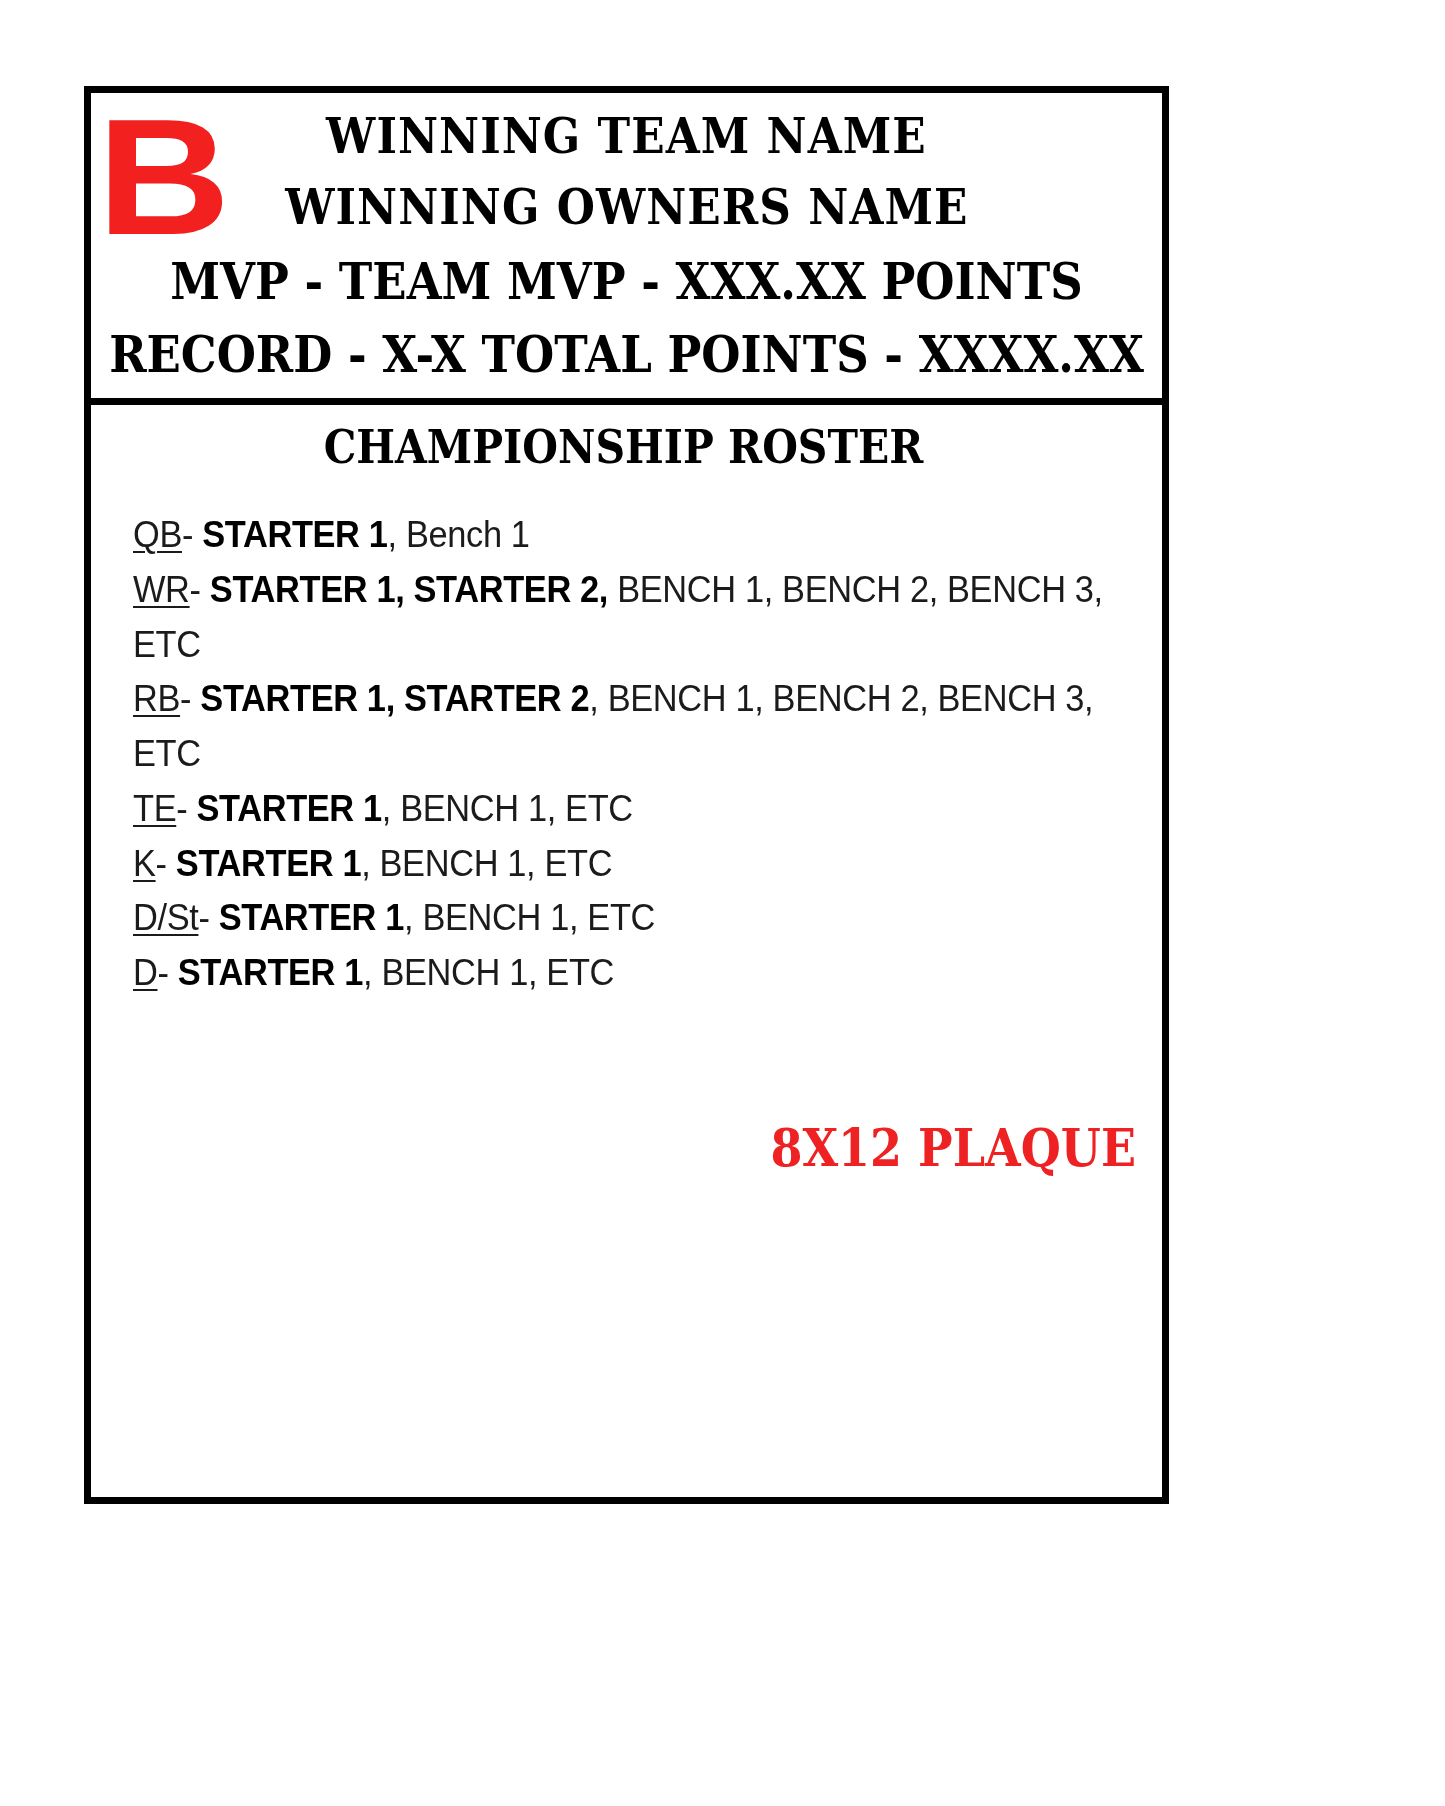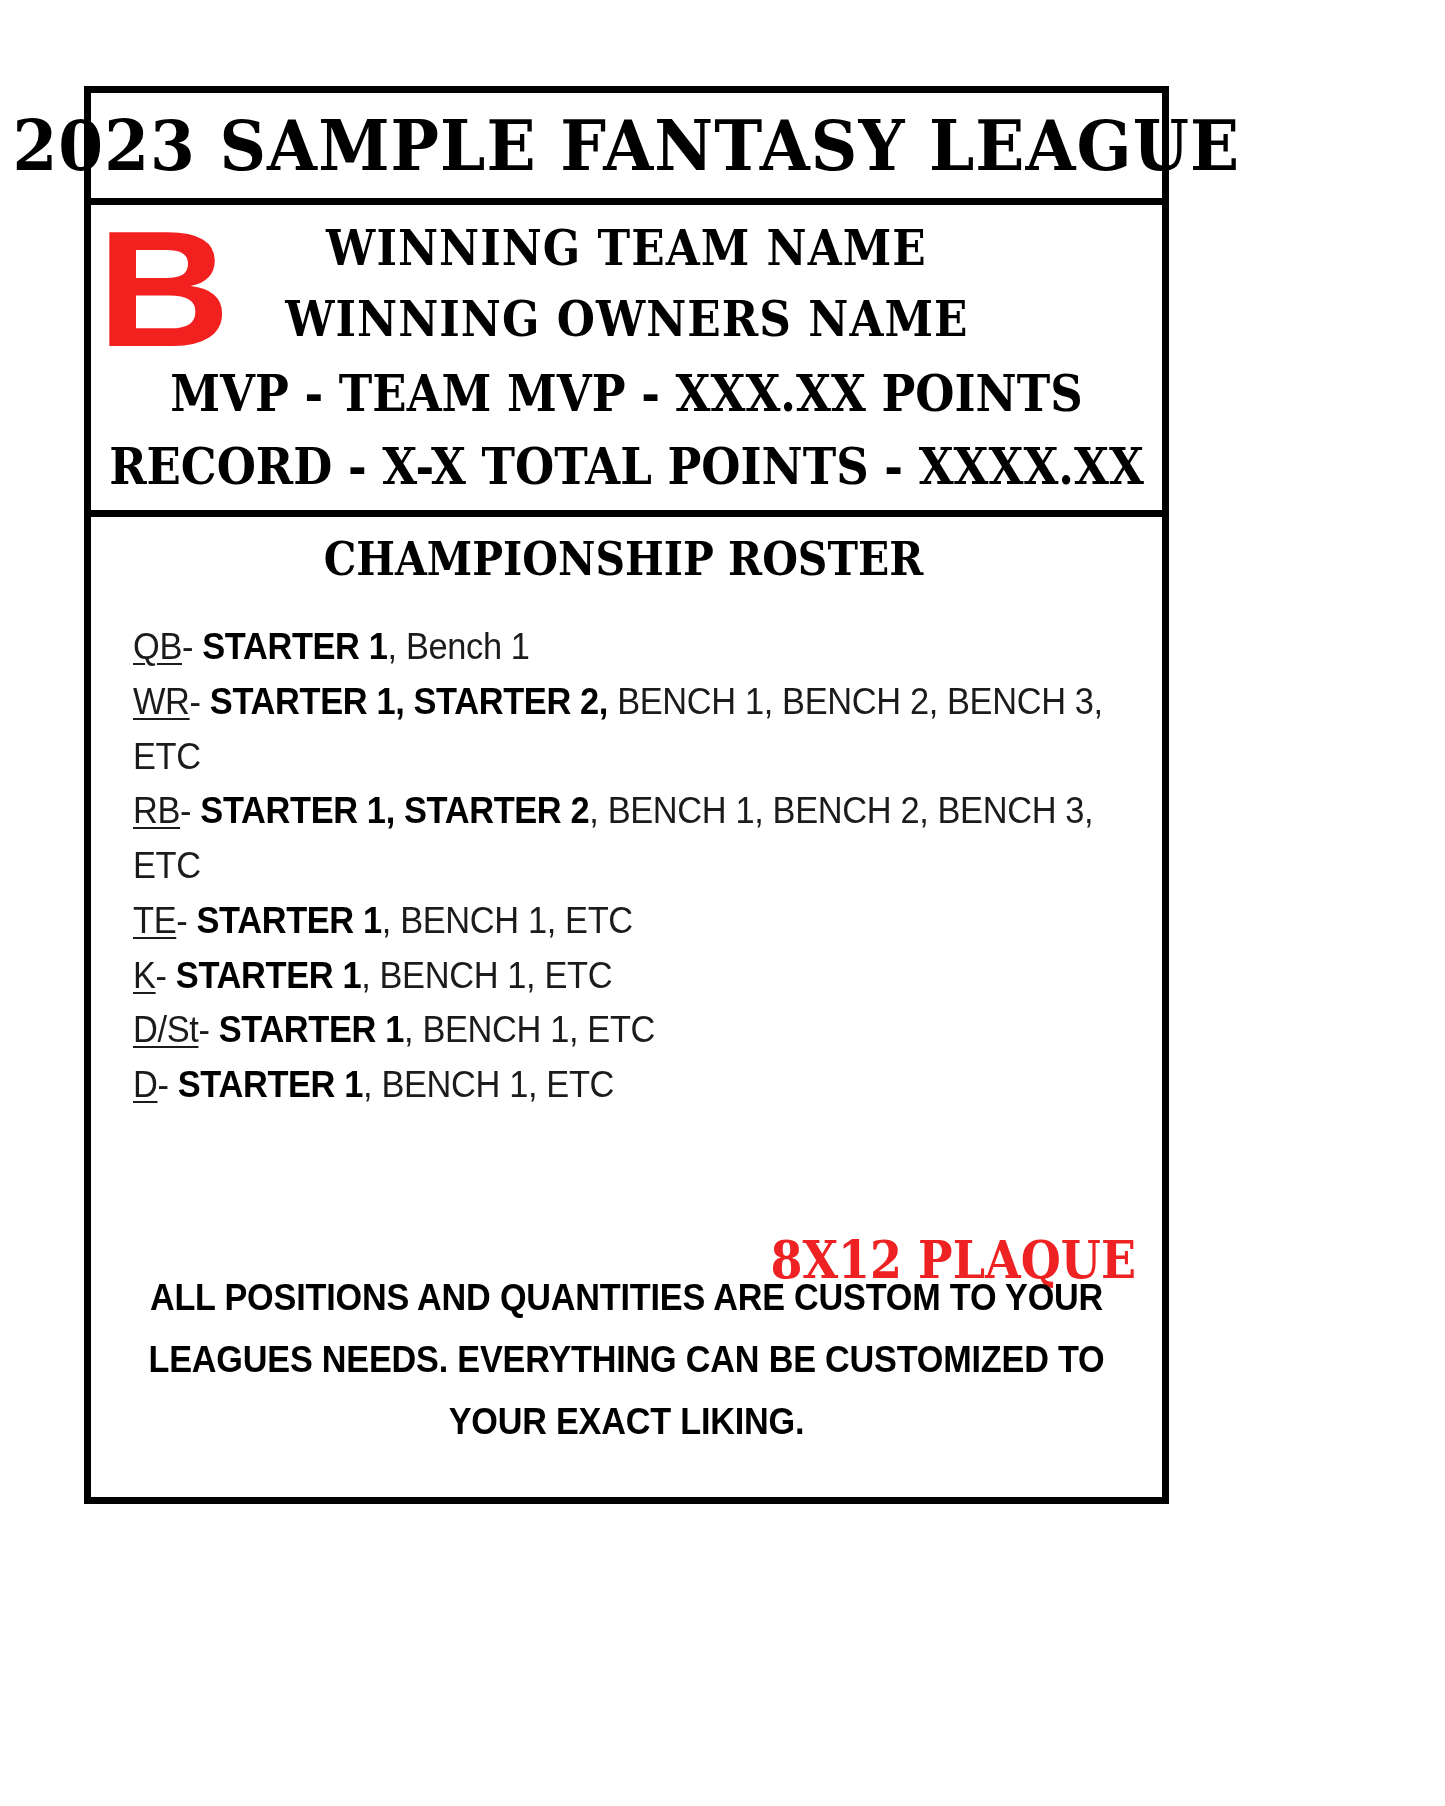--- a/index.html
+++ b/index.html
@@ -181,23 +181,20 @@
     display: inline-block;
     transform: scaleX(0.95);
     transform-origin: center center;
   }
 </style>
 </head>
 <body>
 
 <div class="plaque">
 
-  <div class="title-band">
-    <div class="league-title">2023 SAMPLE FANTASY LEAGUE</div>
-  </div>
 
   <div class="winner-band">
     <div class="team-logo">B</div>
     <div class="winner-line l1">WINNING TEAM NAME</div>
     <div class="winner-line l2">WINNING OWNERS NAME</div>
     <div class="winner-line l3">MVP - TEAM MVP - XXX.XX POINTS</div>
     <div class="winner-line l4">RECORD - X-X  TOTAL POINTS - XXXX.XX</div>
   </div>
 
   <div class="roster-band">
@@ -208,18 +205,15 @@
         <li class="roster-line"><span class="pos">WR</span><span>- </span><span class="starters">STARTER 1, STARTER 2,</span><span> BENCH 1, BENCH 2, BENCH 3, ETC</span></li>
         <li class="roster-line"><span class="pos">RB</span><span>- </span><span class="starters">STARTER 1, STARTER 2</span><span>, BENCH 1, BENCH 2, BENCH 3, ETC</span></li>
         <li class="roster-line"><span class="pos">TE</span><span>- </span><span class="starters">STARTER 1</span><span>, BENCH 1, ETC</span></li>
         <li class="roster-line"><span class="pos">K</span><span>- </span><span class="starters">STARTER 1</span><span>, BENCH 1, ETC</span></li>
         <li class="roster-line"><span class="pos">D/St</span><span>- </span><span class="starters">STARTER 1</span><span>, BENCH 1, ETC</span></li>
         <li class="roster-line"><span class="pos">D</span><span>- </span><span class="starters">STARTER 1</span><span>, BENCH 1, ETC</span></li>
       </ul>
 
     <div class="plaque-size">8X12 PLAQUE</div>
 
-    <div class="footer-note">
-      <span>ALL POSITIONS AND QUANTITIES ARE CUSTOM TO YOUR LEAGUES NEEDS. EVERYTHING CAN BE CUSTOMIZED TO YOUR EXACT LIKING.</span>
-    </div>
   </div>
 
 </div>
 
 </body></html>

